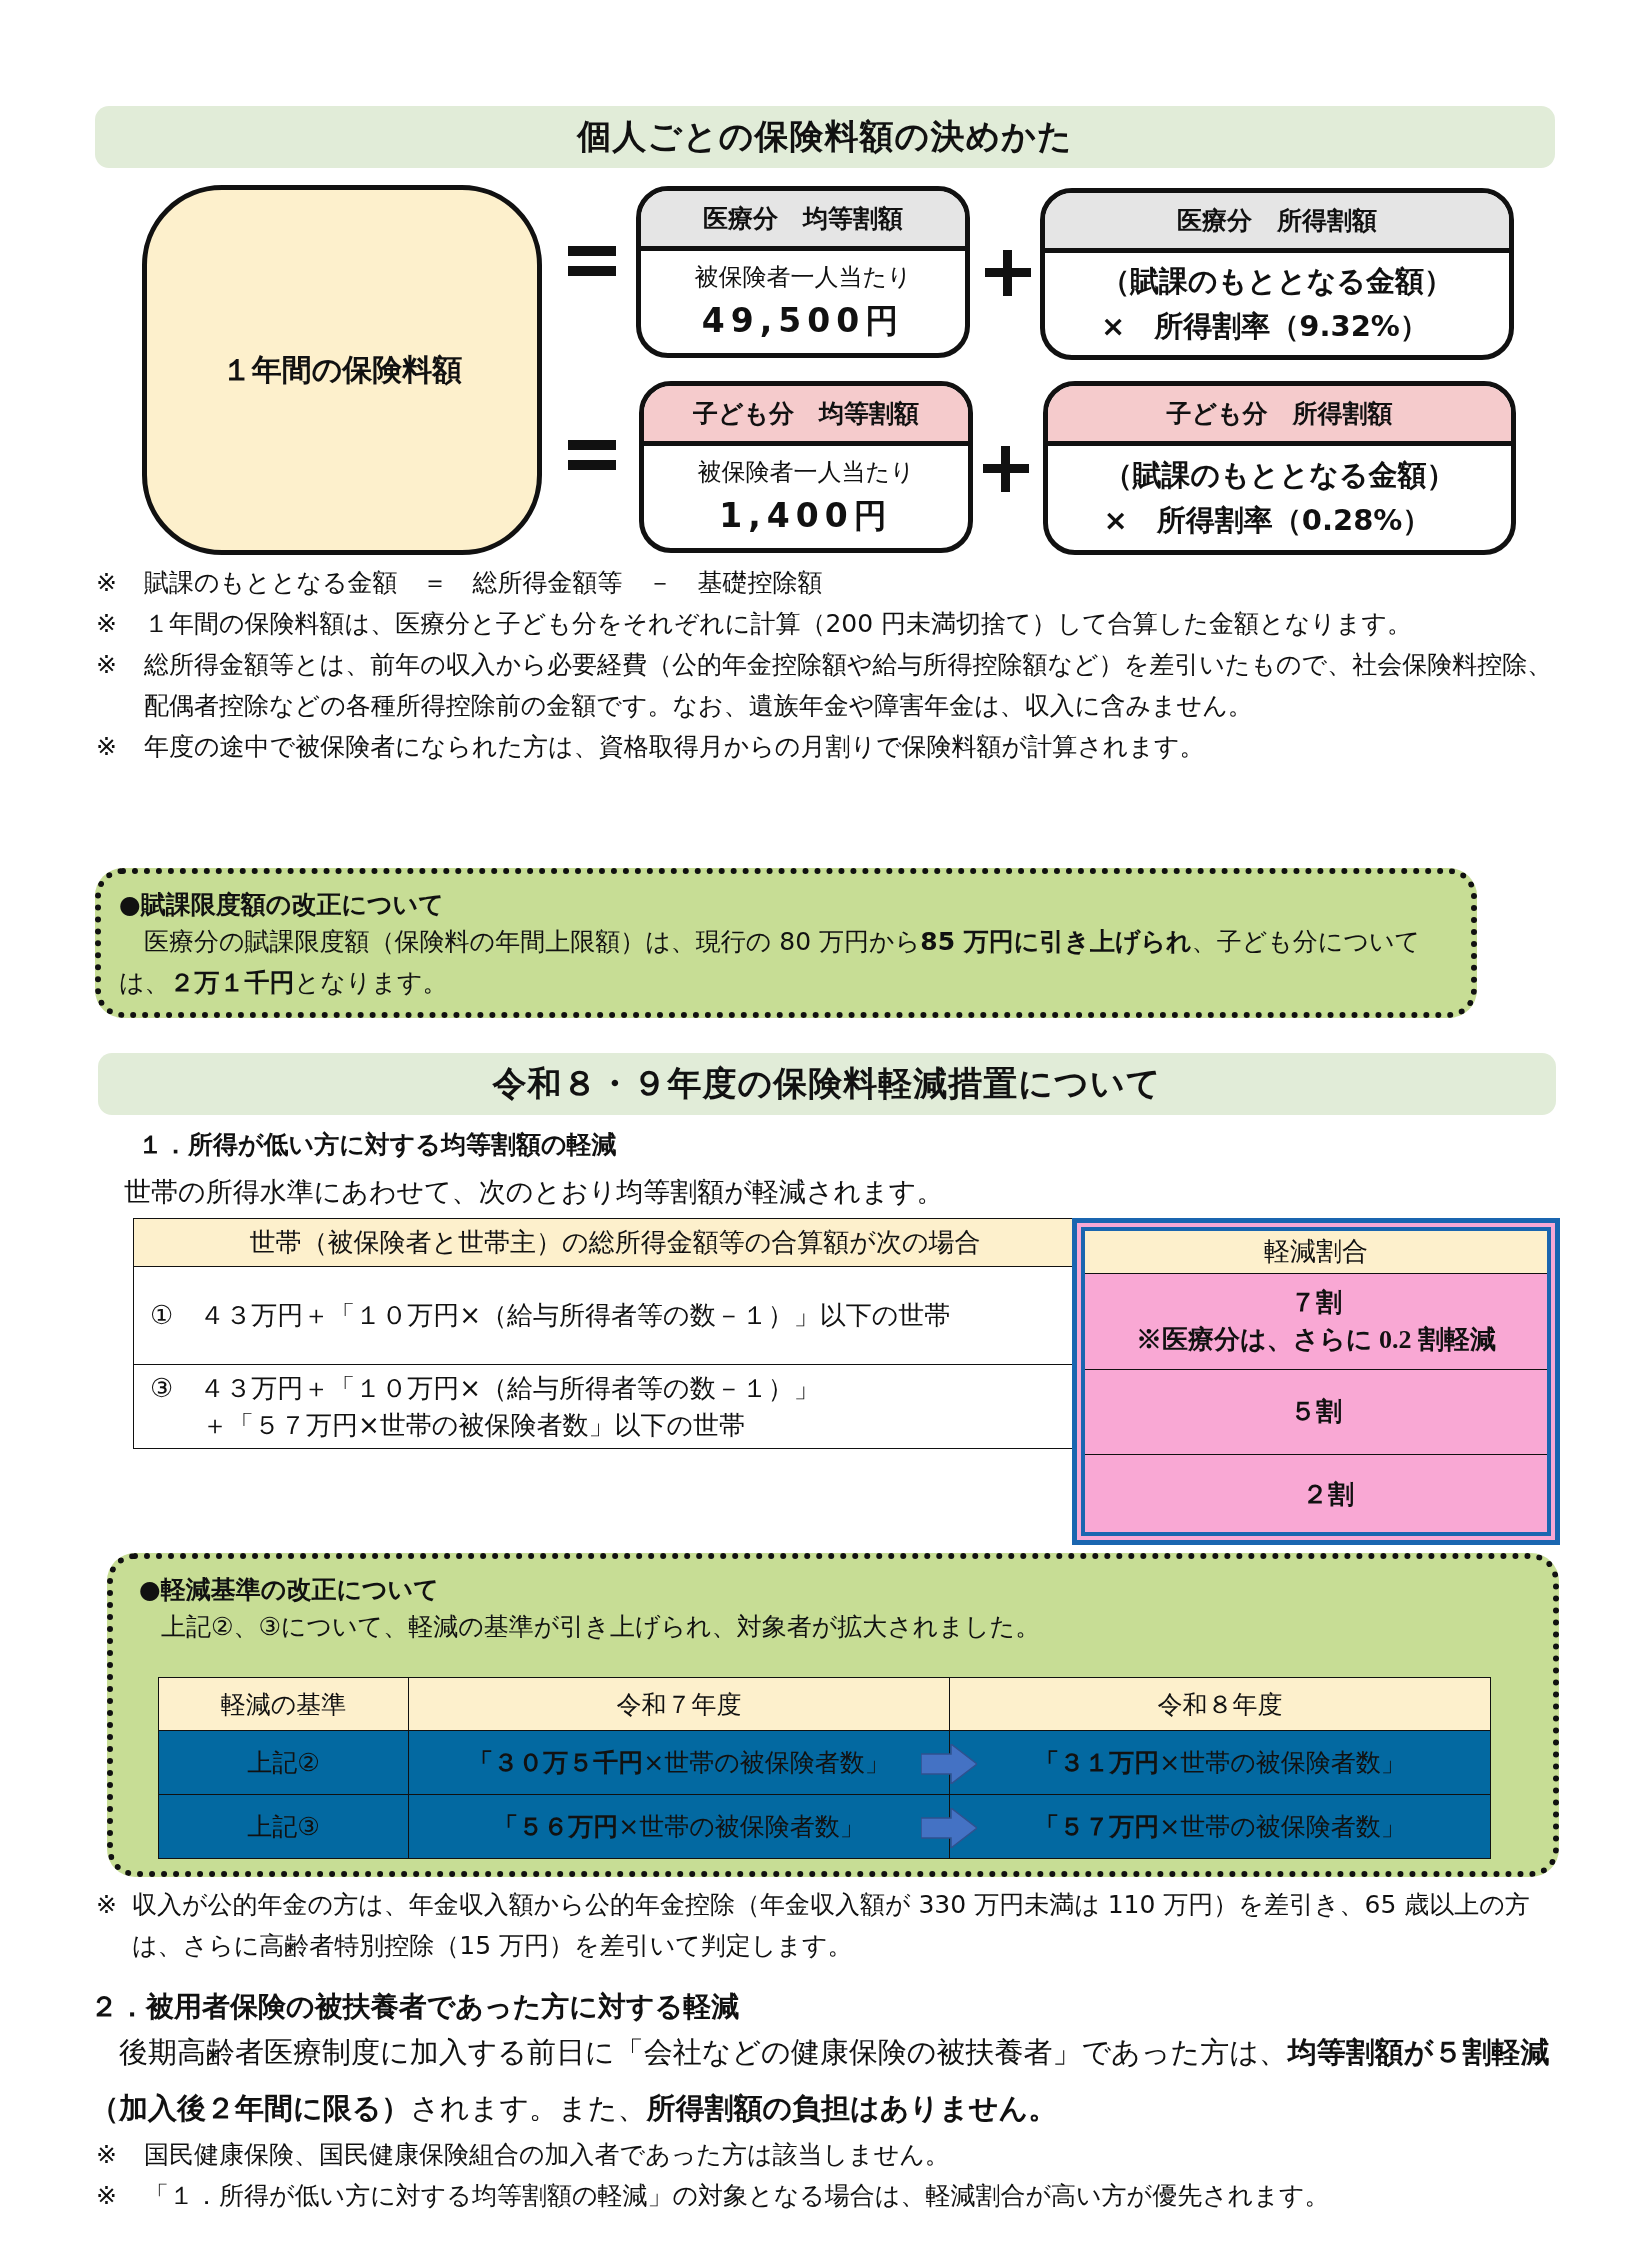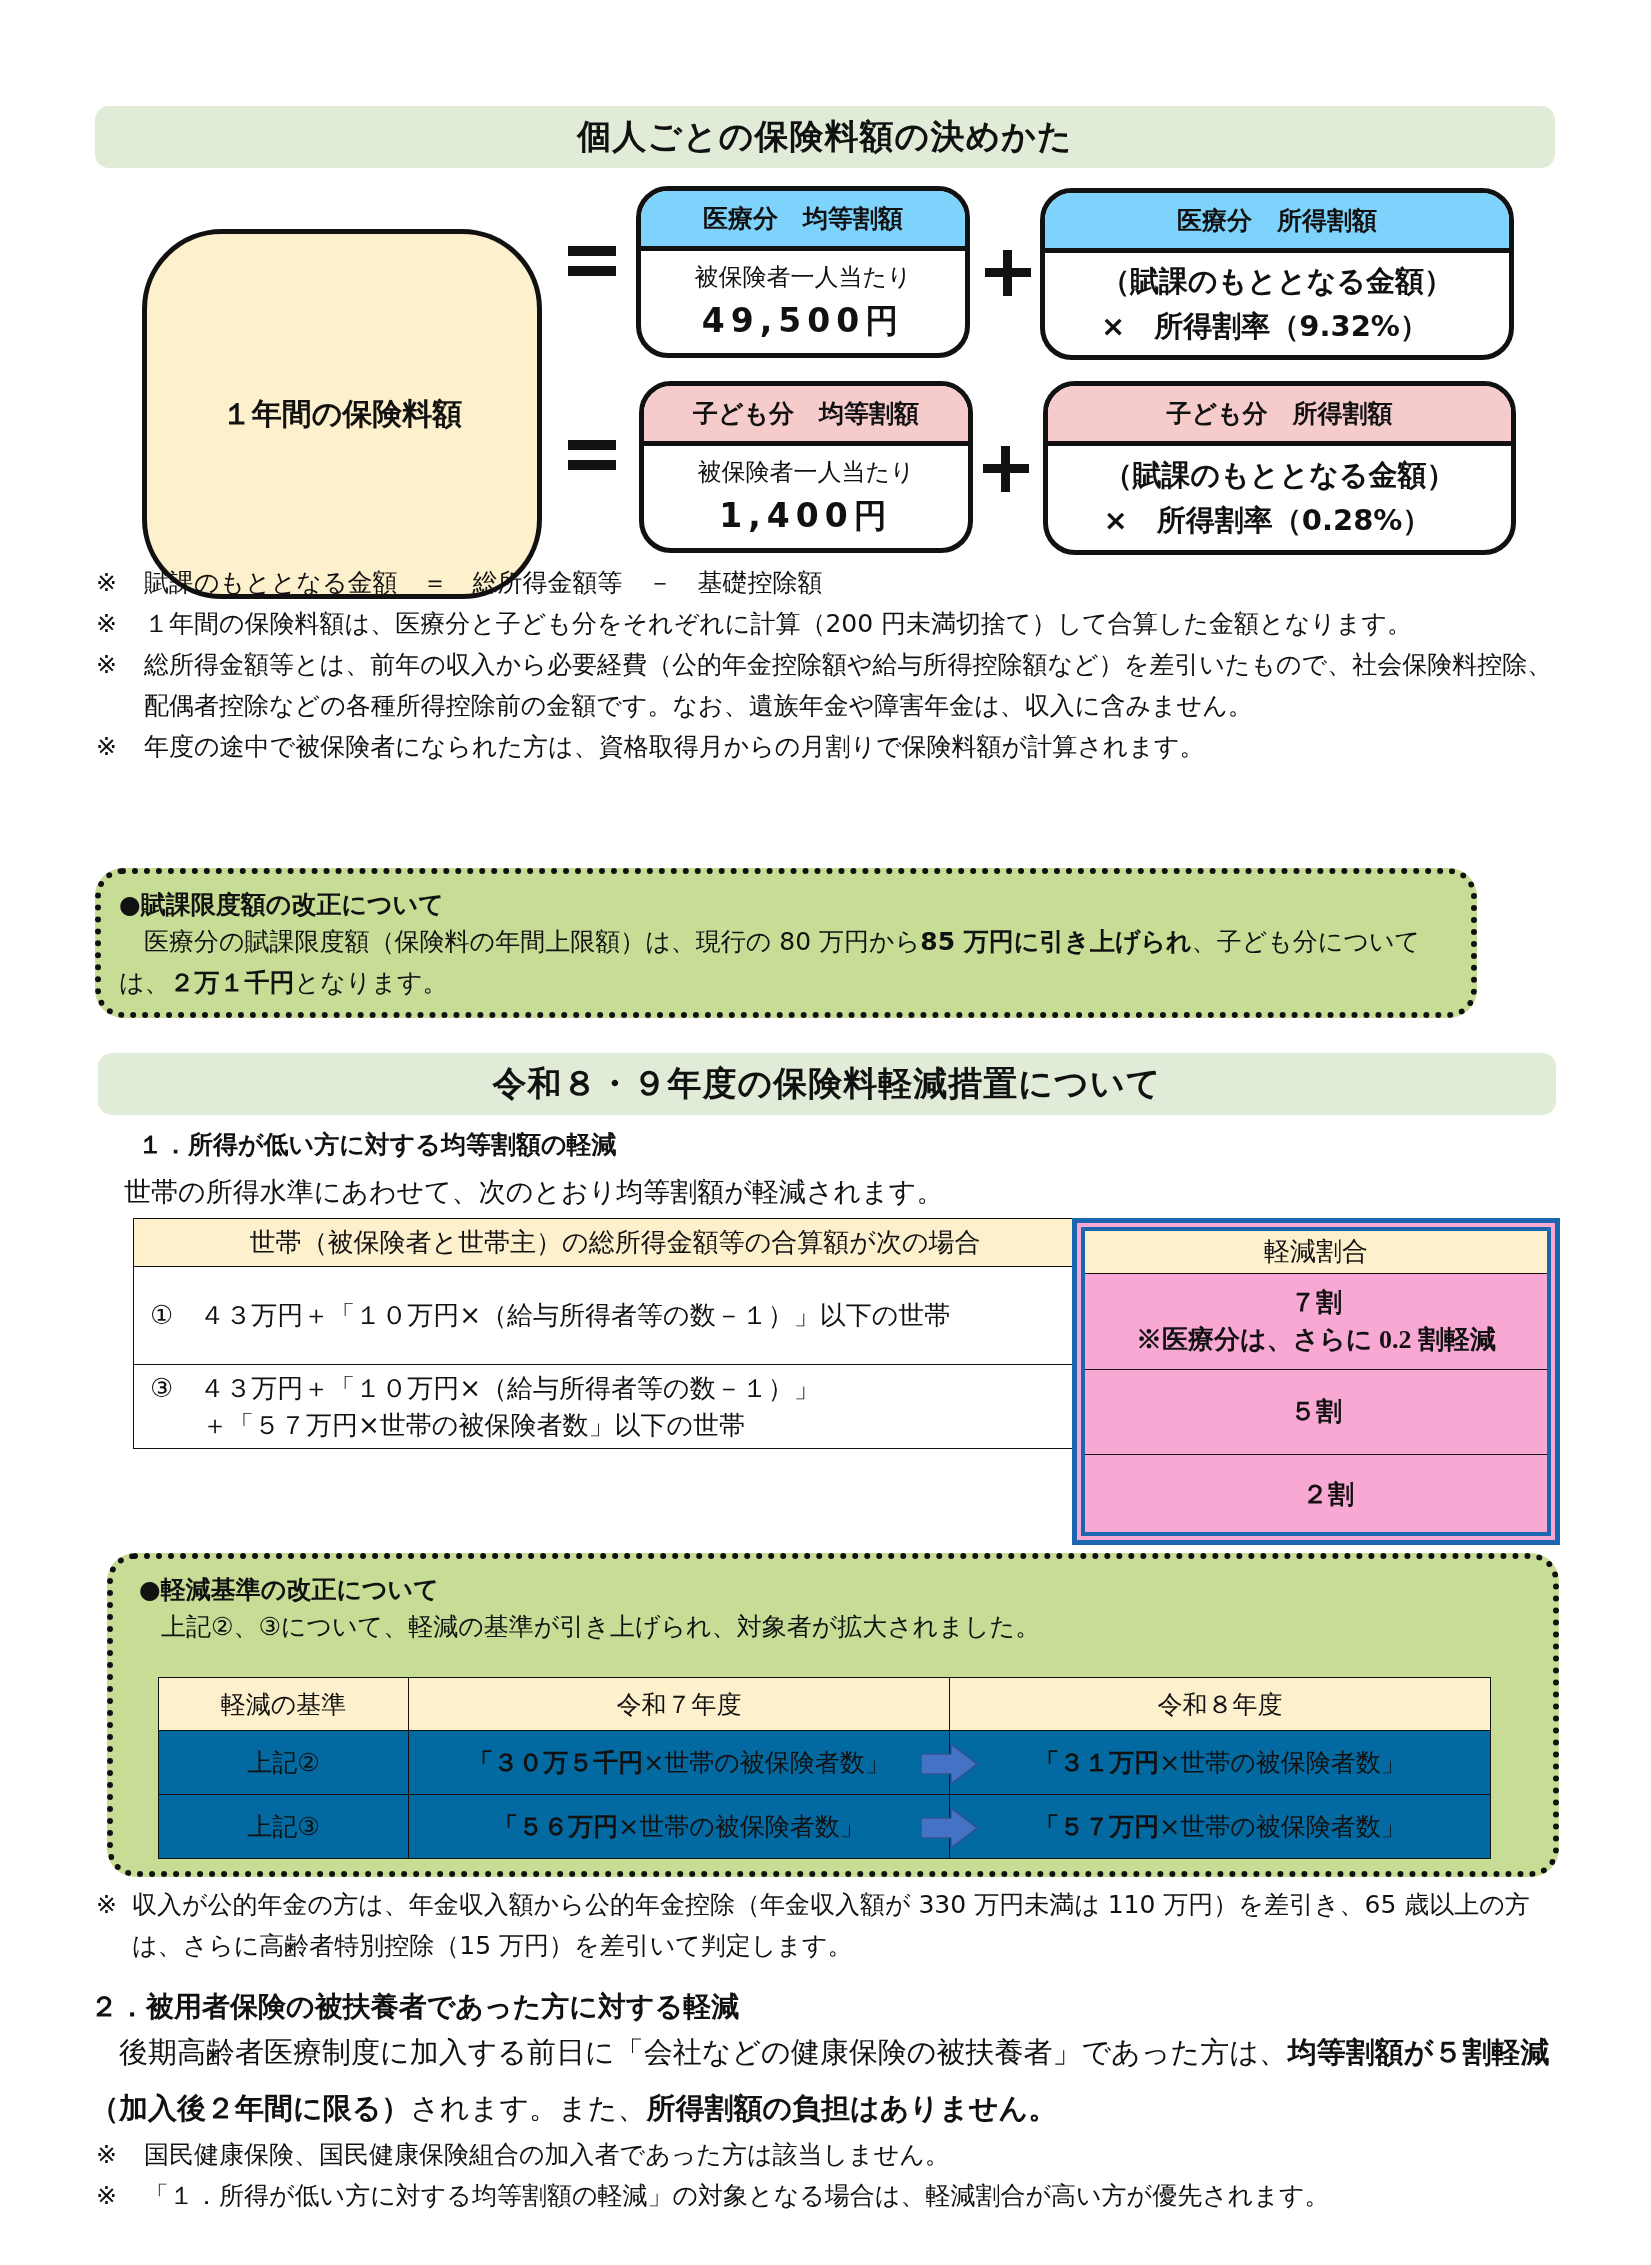--- a/index.html
+++ b/index.html
@@ -1,30 +1,30 @@
 <!DOCTYPE html>
 <html><head>
 <meta charset="utf-8">
 <style>
   * { box-sizing: border-box; margin: 0; padding: 0; }
   html, body { width: 1651px; height: 2265px; background: #ffffff; }
   body { position: relative; font-family: "DejaVu Sans", "Liberation Sans", sans-serif; color: #111; overflow: hidden; }
   .abs { position: absolute; }
   .hdr-bar { background: #e1ecd8; border-radius: 14px; display: flex; align-items: center; justify-content: center; font-weight: bold; font-size: 34px; letter-spacing: 1px; }
-  .bigbox { background: #fdf0cc; border: 5px solid #111; border-radius: 80px; display: flex; align-items: center; justify-content: center; font-weight: bold; font-size: 30px; margin-top: 44px; }
+  .bigbox { background: #fdf0cc; border: 5px solid #111; border-radius: 80px; display: flex; align-items: center; justify-content: center; font-weight: bold; font-size: 30px; }
   .eq { width: 48px; height: 48px; }
   .eq::before, .eq::after { content: ""; position: absolute; left: 0; width: 48px; height: 10px; background: #111; }
   .eq::before { top: 8px; }
   .eq::after { top: 28px; }
   .plus { width: 46px; height: 46px; }
   .plus::before { content: ""; position: absolute; left: 0; top: 18px; width: 46px; height: 9px; background: #111; }
   .plus::after { content: ""; position: absolute; left: 18px; top: 0; width: 9px; height: 46px; background: #111; }
   .cbox { border: 5px solid #111; border-radius: 32px; overflow: hidden; background: #fff; display: flex; flex-direction: column; }
   .cbox .ch { height: 60px; border-bottom: 5px solid #111; display: flex; align-items: center; justify-content: center; font-weight: bold; font-size: 25px; }
-  .green .ch { background: #7dd3fc; }
+  .green .ch { background: #e5e5e5; }
   .pink .ch { background: #f5cbcc; }
   .cbox .cb { flex: 1; display: flex; flex-direction: column; align-items: center; justify-content: center; }
   .per { font-size: 24px; }
   .amt { font-size: 33px; font-weight: bold; letter-spacing: 6px; margin-top: 6px; }
   .formula { font-size: 29px; font-weight: bold; line-height: 1.55; text-align: left; }
   .notes { font-size: 25px; line-height: 41px; }
   .note { display: flex; }
   .note .mk { width: 60px; flex: none; padding-left: 12px; }
   .note .tx { flex: 1; }
   .dotbox { background: #c7dd95; border: 6px dotted #111; border-radius: 28px; }

